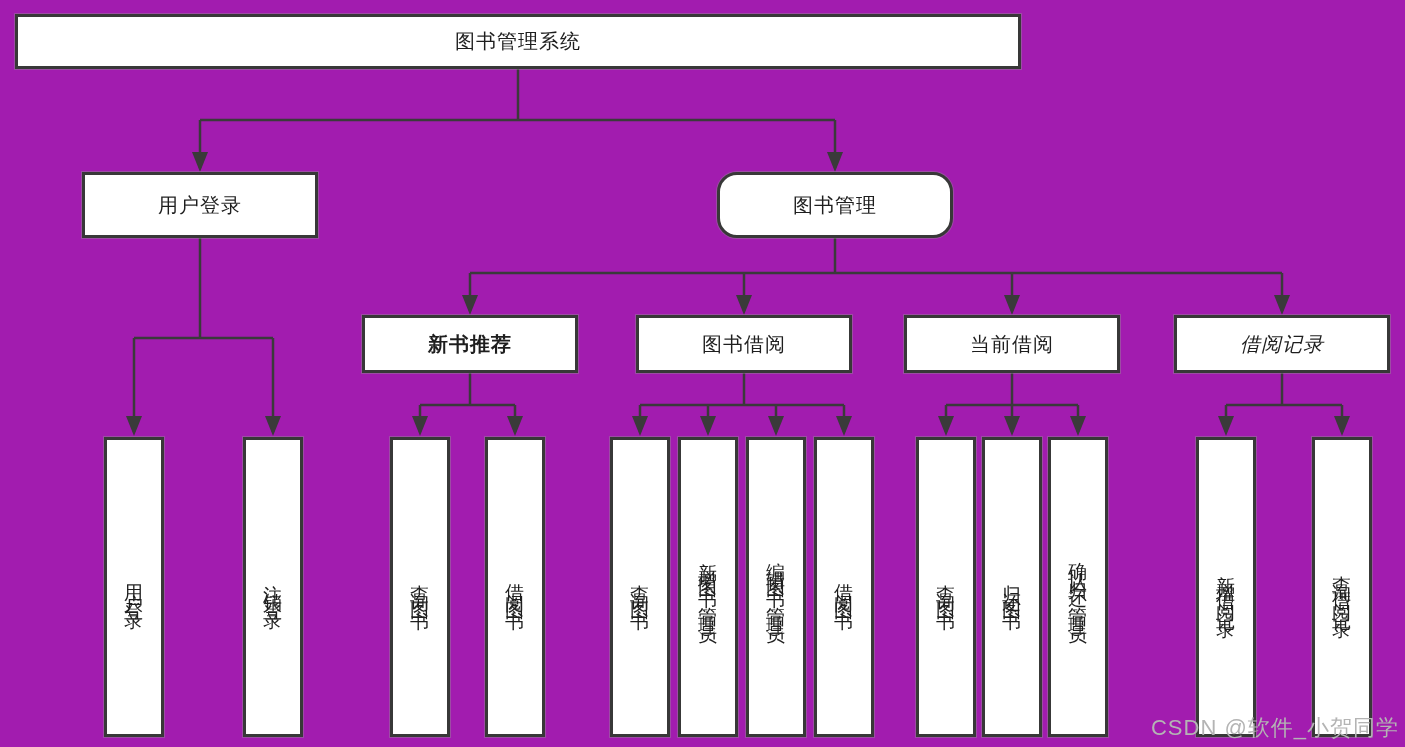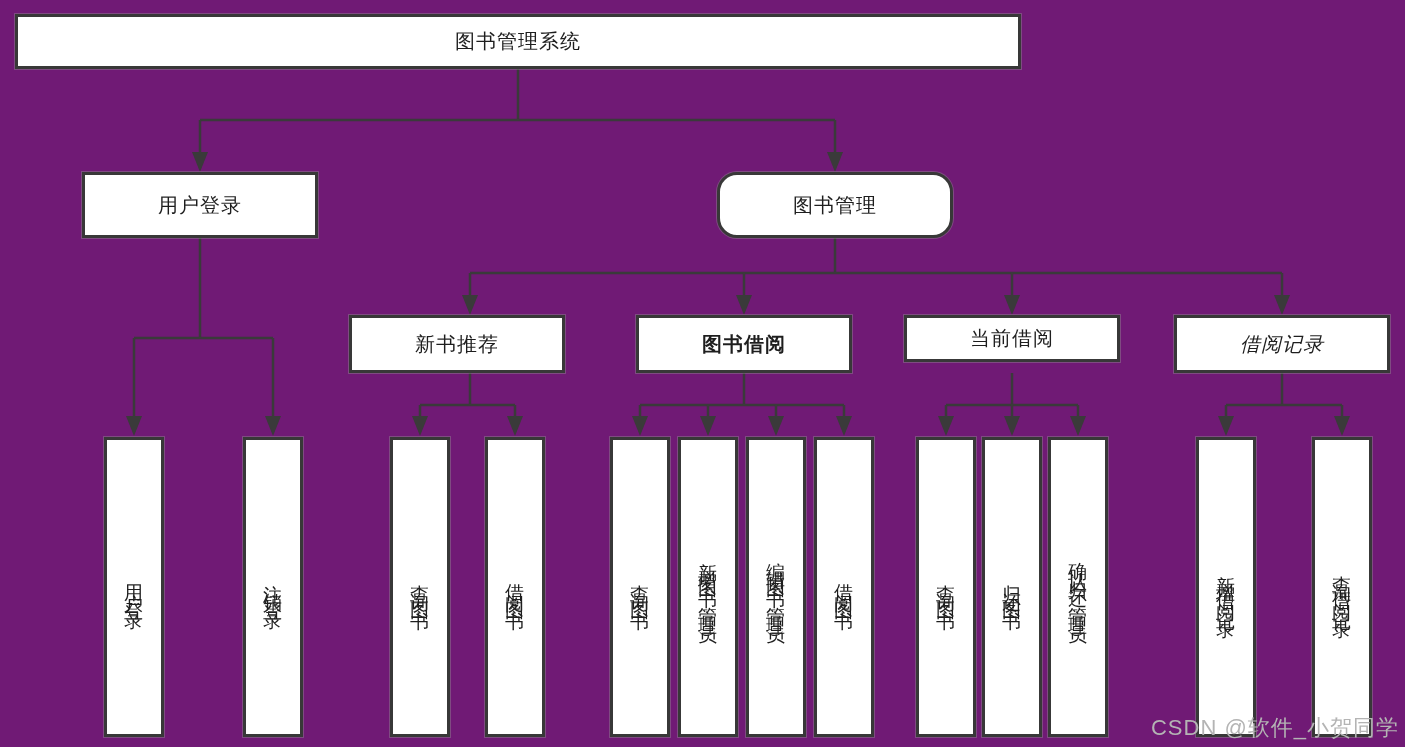--- a/index.html
+++ b/index.html
@@ -1,20 +1,20 @@
 <!DOCTYPE html>
 <html><head>
 <meta charset="utf-8">
 <style>
   html, body { margin: 0; padding: 0; background: #ffffff; }
   .canvas {
     position: relative;
     width: 1405px;
     height: 747px;
-    background: #701a75;
+    background: #a21caf;
     font-family: "Liberation Sans", sans-serif;
     overflow: hidden;
   }
   svg.edges {
     position: absolute;
     left: 0; top: 0;
     width: 1405px; height: 747px;
     z-index: 1;
   }
   .edge {
@@ -42,23 +42,23 @@
     letter-spacing: 9px;
     line-height: 1;
     white-space: nowrap;
   }
   
   .n-root      { left: 15px;   top: 14px;  width: 1006px; height: 55px; }
   
   .n-login     { left: 82px;   top: 172px; width: 236px;  height: 66px; }
   .n-mgmt      { left: 717px;  top: 172px; width: 236px;  height: 66px; border-radius: 20px; }
   
-  .n-newbook   { left: 349px;  top: 315px; width: 216px;  height: 58px; }
-  .n-borrow    { left: 636px;  top: 315px; width: 216px;  height: 58px; font-weight: bold; }
-  .n-current   { left: 904px;  top: 315px; width: 216px;  height: 47px; }
+  .n-newbook   { left: 362px;  top: 315px; width: 216px;  height: 58px; font-weight: bold; }
+  .n-borrow    { left: 636px;  top: 315px; width: 216px;  height: 58px; }
+  .n-current   { left: 904px;  top: 315px; width: 216px;  height: 58px; }
   .n-record    { left: 1174px; top: 315px; width: 216px;  height: 58px; font-style: italic; }
   
   .leaf { top: 437px; width: 60px; height: 300px; }
   .l-a1 { left: 104px; }  .l-a2 { left: 243px; }
   .l-b1 { left: 390px; }  .l-b2 { left: 485px; }
   .l-c1 { left: 610px; }  .l-c2 { left: 678px; }  .l-c3 { left: 746px; }  .l-c4 { left: 814px; }
   .l-d1 { left: 916px; }  .l-d2 { left: 982px; }  .l-d3 { left: 1048px; }
   .l-e1 { left: 1196px; } .l-e2 { left: 1312px; }
   .watermark {
     position: absolute;

